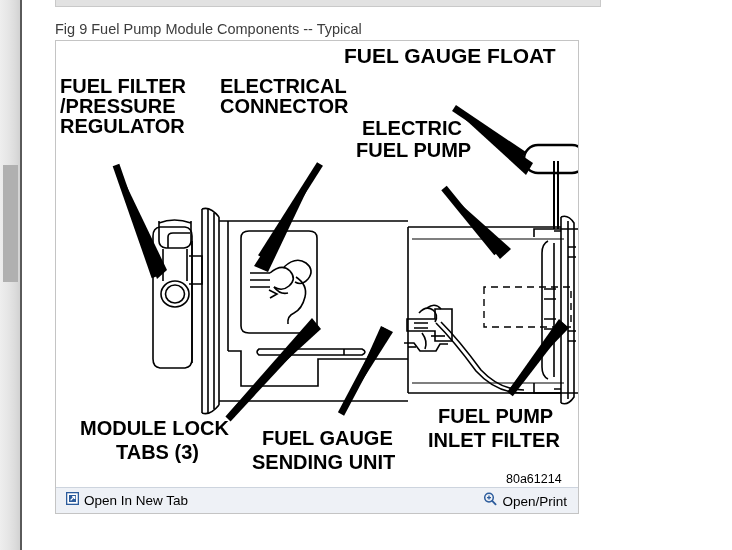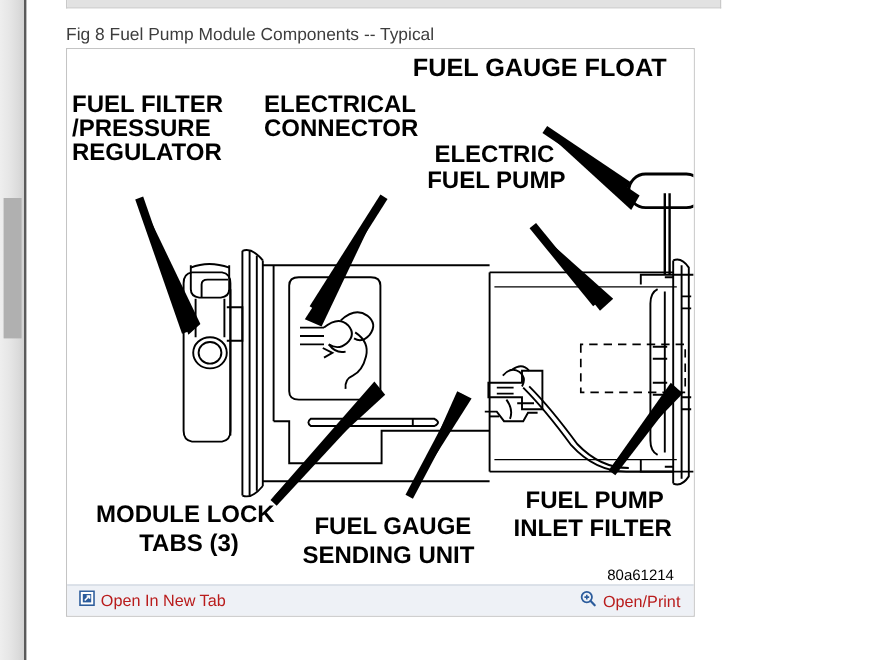--- a/index.html
+++ b/index.html
@@ -105,21 +105,21 @@
     background: #eef1f6;
     border-top: 1px solid #cdd4de;
     box-sizing: border-box;
   }
   .toolbar-link {
     position: absolute;
     top: 4px;
     display: flex;
     align-items: center;
     gap: 5px;
-    color: #b91c1c;
+    color: #000000;
     font-size: 13.5px;
     cursor: pointer;
     white-space: nowrap;
     line-height: 1;
   }
   #open-new-tab-link { left: 10px; }
   #zoom-print-link   { right: 11px; }
   .toolbar-link .label { position: relative; top: 1px; }
   .tb-icon { display: block; }
 </style>
@@ -129,21 +129,21 @@
 <div id="scrollbar">
   <div id="scroll-thumb"></div>
 </div>
 
 <div id="content">
 
   <div id="top-panel-edge">
     <div id="top-panel-edge-fill"></div>
   </div>
 
-  <div id="caption">Fig 8 Fuel Pump Module Components -- Typical</div>
+  <div id="caption">Fig 9 Fuel Pump Module Components -- Typical</div>
 
   <div id="figure-panel">
 
     <div id="figure-image-area">
       <svg id="figure-svg" width="522" height="446" viewBox="0 0 522 446" xmlns="http://www.w3.org/2000/svg">
         <rect x="0" y="0" width="522" height="446" fill="#ffffff"></rect>
 
         <g stroke="#000000" fill="none" stroke-width="1.6">
 
           <path d="M97,238 L97,318 Q97,326 104,327 L129,327 Q136,326 136,318 L136,195 Q136,187 129,186 L104,186 Q97,187 97,195 Z"></path>

